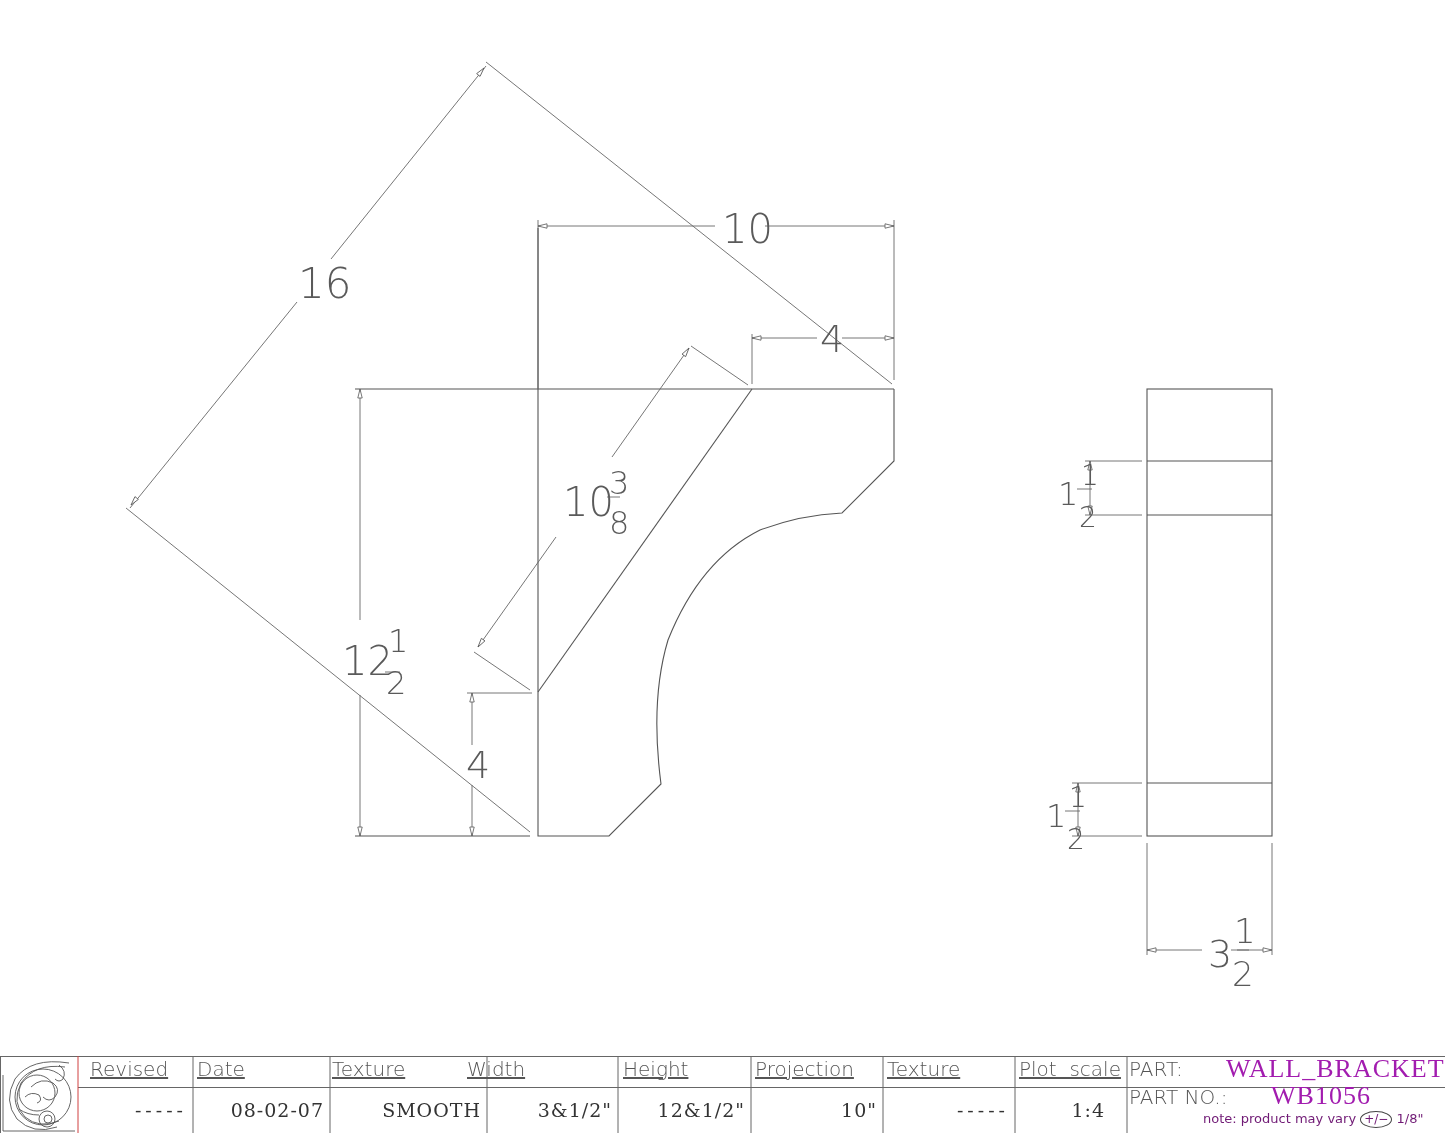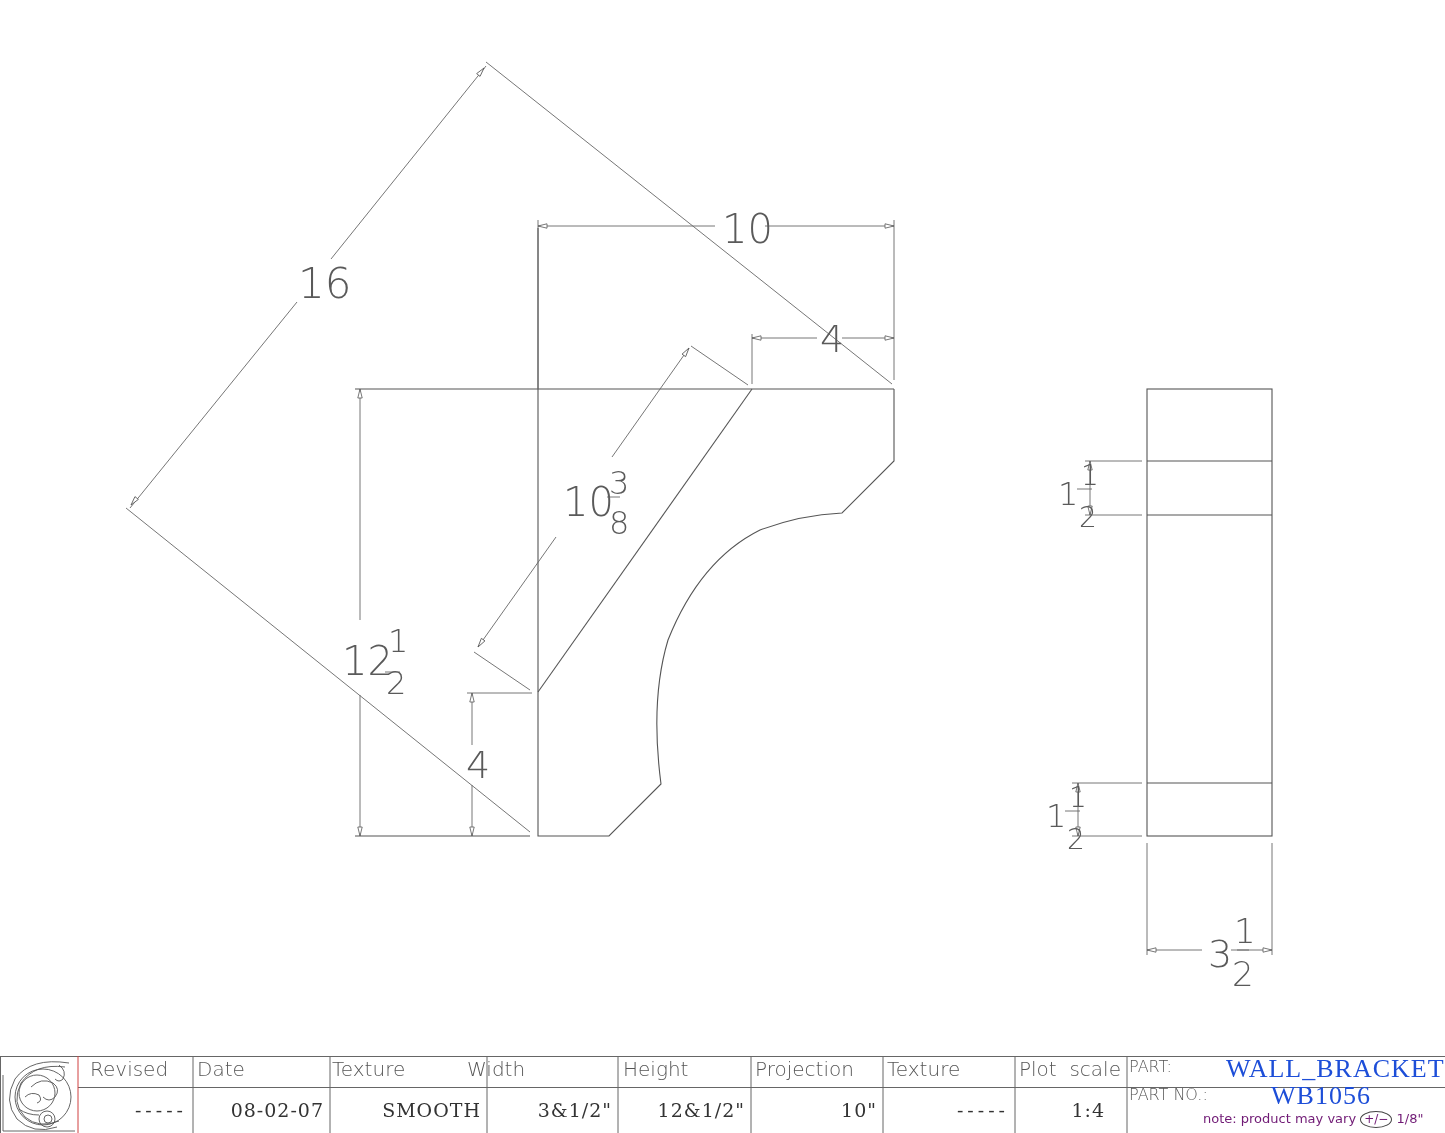--- a/index.html
+++ b/index.html
@@ -5,24 +5,24 @@
   html, body { margin: 0; padding: 0; background: #ffffff; }
   body { width: 1445px; height: 1133px; position: relative; overflow: hidden; font-family: "DejaVu Sans", sans-serif; }
   #drawing { position: absolute; left: 0; top: 0; width: 1445px; height: 1133px; }
   .ln { stroke: #555555; stroke-width: 1.1; fill: none; }
   .dim { stroke: #666666; stroke-width: 0.9; fill: none; }
   .arrow { stroke: #555555; stroke-width: 0.8; fill: #ffffff; }
   .dimtxt { font-family: "DejaVu Sans", sans-serif; font-weight: 200; fill: #5a5a5a; }
   
   #titleblock { position: absolute; left: 0; top: 1056px; width: 1445px; height: 77px; }
   .tb-cell { position: absolute; box-sizing: border-box; color: #444; overflow: hidden; white-space: nowrap; }
-  .tb-head { font-family: "DejaVu Sans", sans-serif; font-size: 20px; font-weight: 200; color: #555; padding-left: 4px; top: 0; height: 31px; line-height: 26px; }
+  .tb-head { font-family: "DejaVu Sans", sans-serif; font-size: 20px; font-weight: 200; color: #555; padding-left: 4px; top: 0; height: 31px; line-height: 26px; text-decoration: underline; }
   .tb-val { font-family: "DejaVu Serif", serif; font-size: 19px; color: #333; top: 31px; height: 46px; line-height: 46px; text-align: right; padding-right: 6px; letter-spacing: 1px; }
-  .tb-part-label { font-family: "DejaVu Sans", sans-serif; font-size: 16px; font-weight: 200; color: #555; }
-  .tb-blue { font-family: "Liberation Serif", serif; color: #1d4ed8; font-size: 26px; letter-spacing: 1px; }
+  .tb-part-label { font-family: "DejaVu Sans", sans-serif; font-size: 20px; font-weight: 200; color: #555; }
+  .tb-blue { font-family: "Liberation Serif", serif; color: #a21caf; font-size: 26px; letter-spacing: 1px; }
   .tb-note { font-family: "DejaVu Sans", sans-serif; font-size: 13px; color: #701a75; }
   .tb-circ { display: inline-block; border: 1px solid #444; border-radius: 50%; padding: 0 3px; font-size: 12px; line-height: 15px; }
 </style>
 </head>
 <body>
 
 <svg id="drawing" viewBox="0 0 1445 1133" xmlns="http://www.w3.org/2000/svg">
   <defs>
     <g id="arr">
       <path d="M0,0 L-9,-2.2 L-9,2.2 Z" class="arrow"></path>

